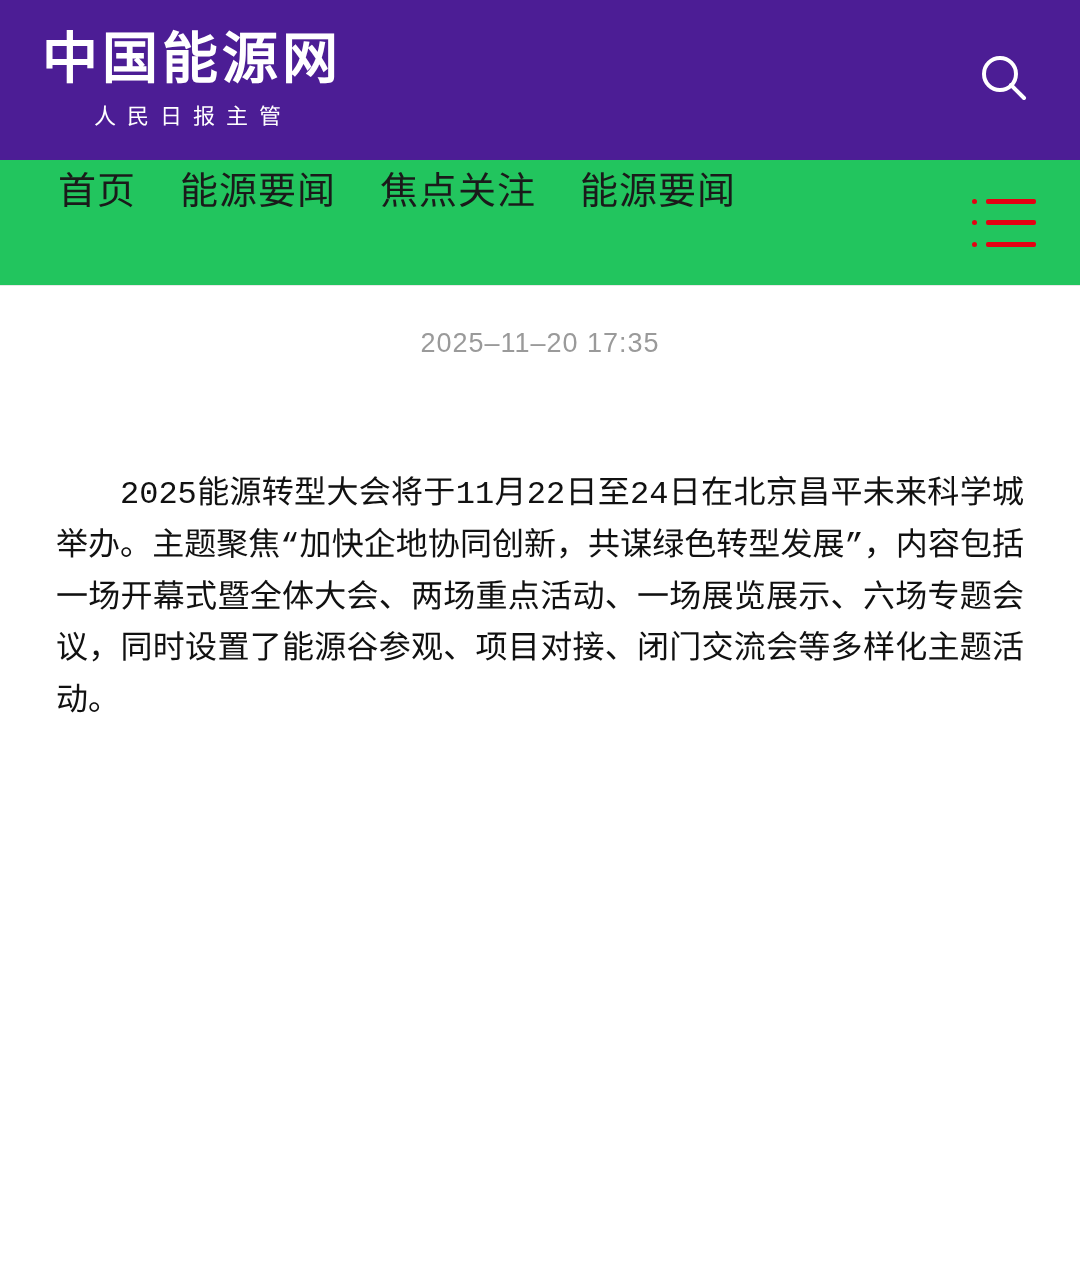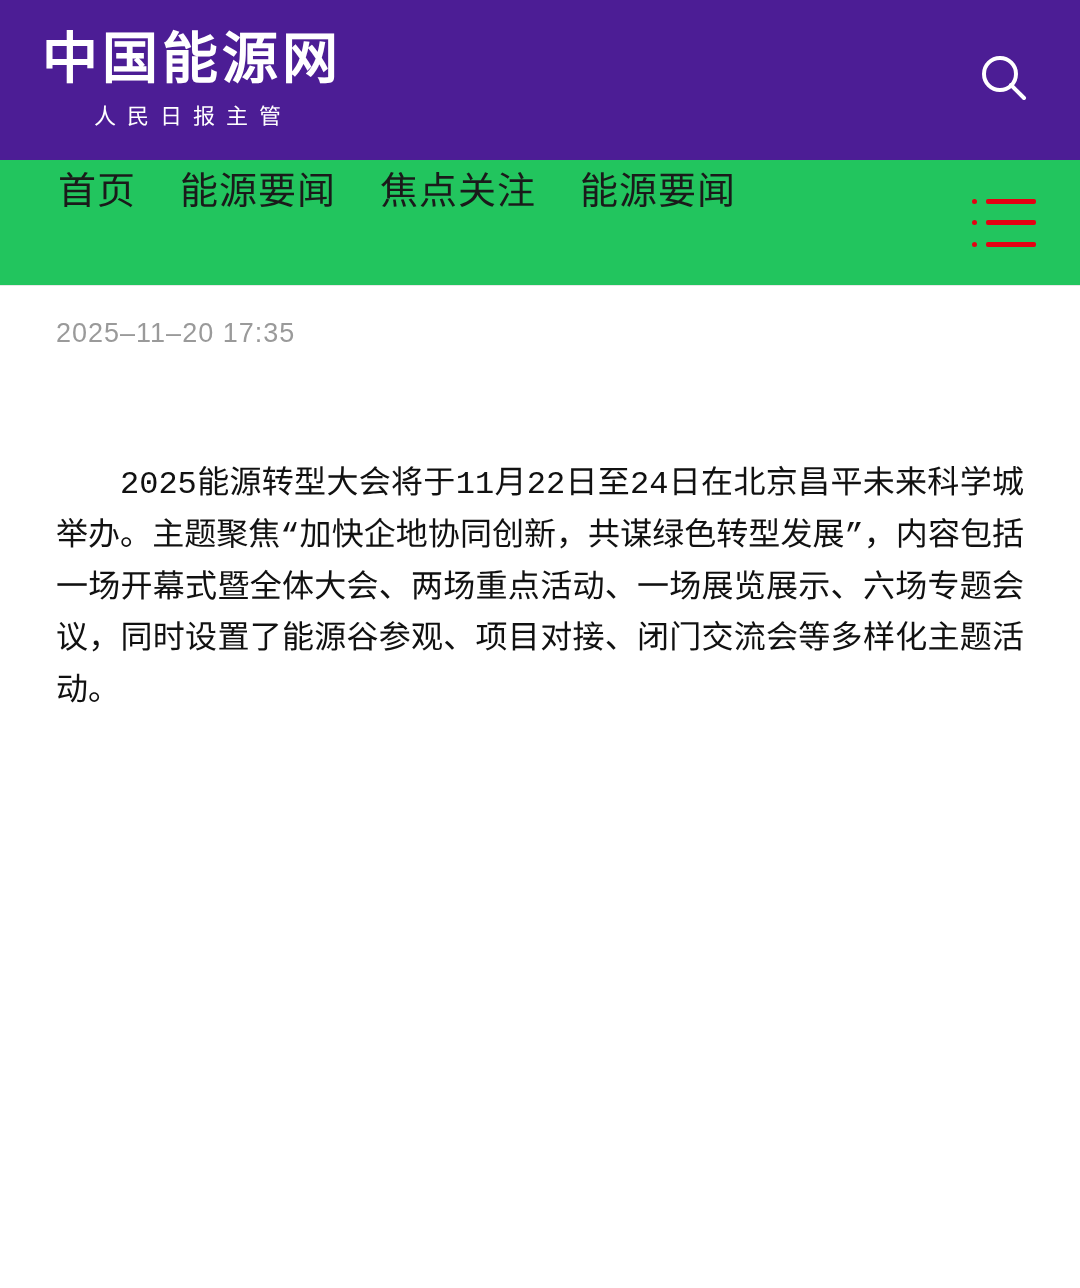--- a/index.html
+++ b/index.html
@@ -120,21 +120,22 @@
     margin-top: 92px;
     font-size: 50px;
     font-weight: 700;
     color: #111111;
     text-align: center;
     line-height: 1.3;
     letter-spacing: 1px;
     font-family: "DejaVu Sans", "Liberation Sans", sans-serif;
   }
   .article-date {
-    margin-top: 32px;
+    margin-top: 42px;
+    text-align: center;
     font-size: 27px;
     color: #9a9a9a;
     letter-spacing: 1px;
   }
   .article-body {
     margin-top: 110px;
     font-size: 32px;
     line-height: 1.62;
     color: #111111;
     text-align: justify;

